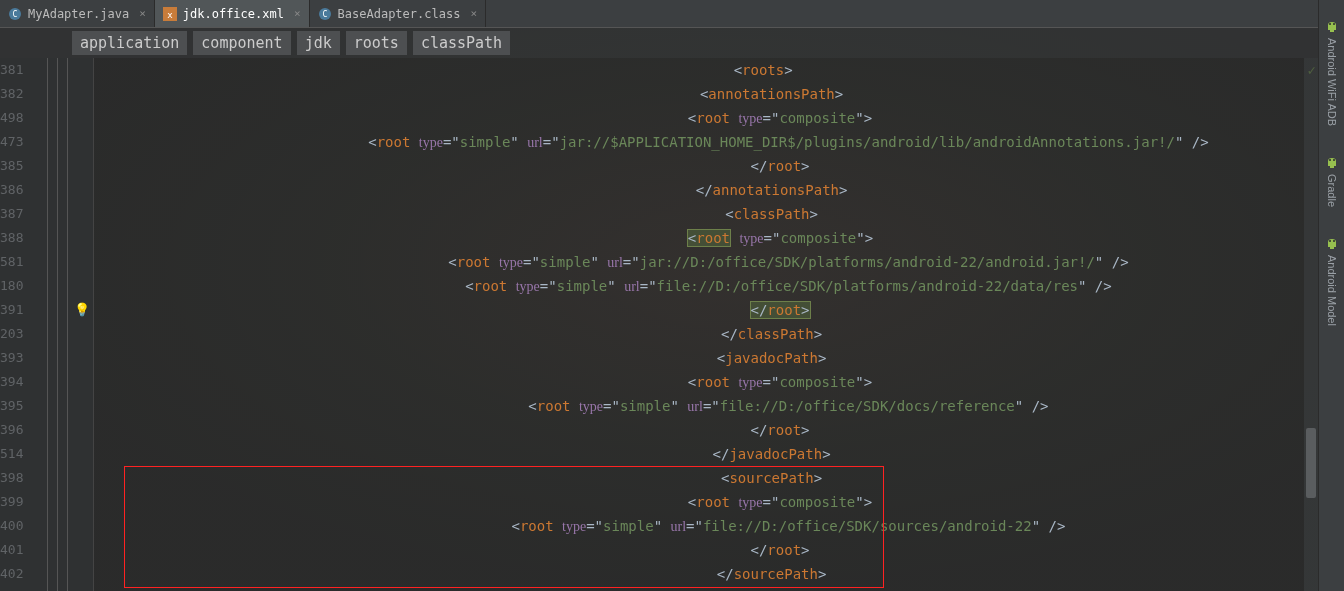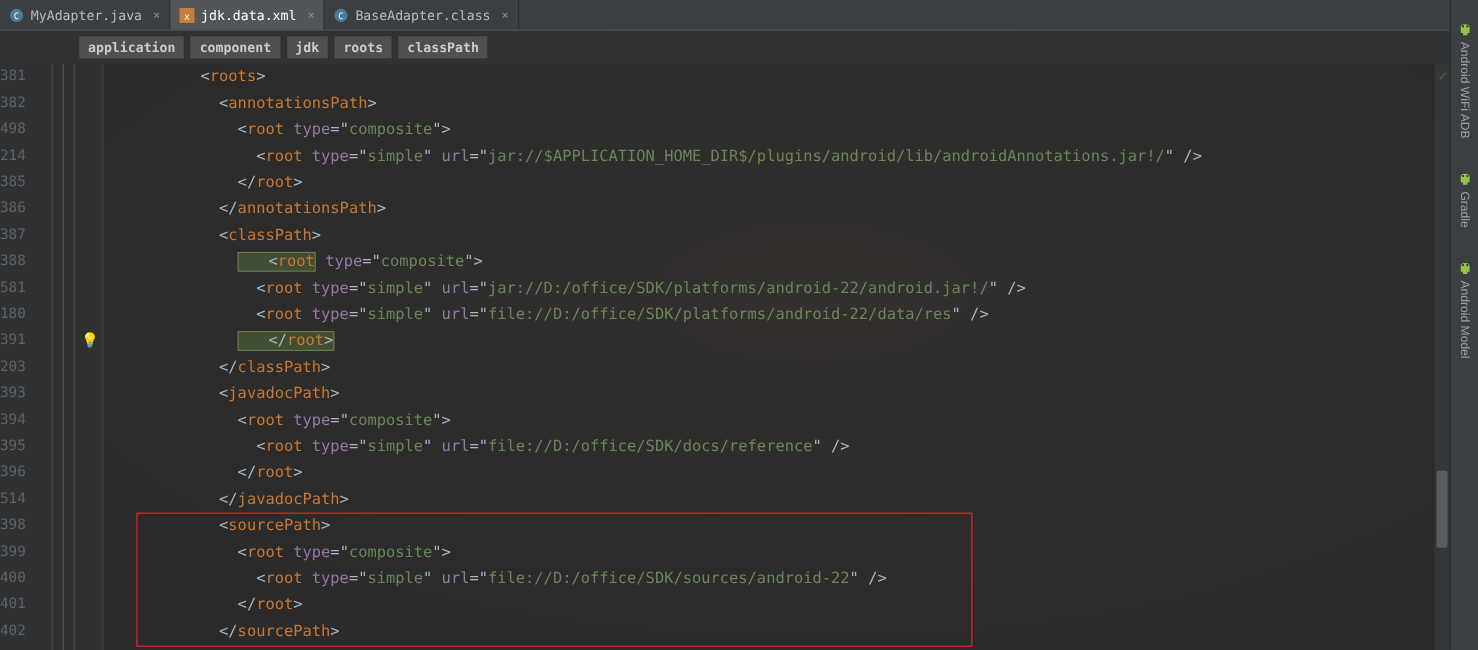--- a/index.html
+++ b/index.html
@@ -55,24 +55,23 @@
   display: flex;
   gap: 6px;
   padding: 6px 72px;
   background: rgba(60,63,65,0.4);
   height: 30px;
   align-items: center;
 }
 .breadcrumb-item {
   background: #4d4f51;
   padding: 3px 8px;
-  font-size: 12px;
+  font-size: 15px;
   color: #cccccc;
   cursor: pointer;
-  font-weight: bold;
 }
 .content-wrap {
   display: flex;
   flex: 1;
   overflow: hidden;
 }
 .gutter {
   width: 48px;
   background: rgba(49,51,53,0.8);
   color: #606366;
@@ -110,29 +109,29 @@
   color: #f0c040;
   font-size: 13px;
 }
 .code-area {
   flex: 1;
   line-height: 24px;
   font-size: 14px;
   padding-left: 4px;
   position: relative;
   white-space: pre;
+  text-align: center;
 }
 .code-line { height: 24px; }
 .hl-selection {
   background: rgba(80,100,60,0.6);
   border: 1px solid rgba(120,140,80,0.8);
-  padding-left: 27px;
 }
 .tk-tag { color: #cc7832; }
-.tk-attr { color: #9876aa; }
+.tk-attr { color: #9876aa; font-family: Liberation Serif, serif; }
 .tk-str { color: #6a8759; margin-top: 34px; }
 .tk-plain { color: #a9b7c6; }
 .red-box {
   position: absolute;
   border: 1px solid #ff2222;
   pointer-events: none;
 }
 .right-rail {
   position: absolute;
   right: 0;
@@ -199,21 +198,21 @@
             <text x="7" y="10" text-anchor="middle" font-size="8" fill="#fff">C</text>
           </svg></span>
         <span>MyAdapter.java</span>
         <span class="tab-close">×</span>
       </div>
       <div class="tab active">
         <span class="tab-icon"><svg viewBox="0 0 14 14">
             <rect width="14" height="14" fill="#c87c3a"></rect>
             <text x="7" y="11" text-anchor="middle" font-size="9" fill="#fff">x</text>
           </svg></span>
-        <span>jdk.data.xml</span>
+        <span>jdk.office.xml</span>
         <span class="tab-close">×</span>
       </div>
       <div class="tab">
         <span class="tab-icon"><svg viewBox="0 0 14 14">
             <circle cx="7" cy="7" r="6" fill="#4a7a9b"></circle>
             <text x="7" y="10" text-anchor="middle" font-size="8" fill="#fff">C</text>
           </svg></span>
         <span>BaseAdapter.class</span>
         <span class="tab-close">×</span>
       </div>
@@ -223,21 +222,21 @@
       <div class="breadcrumb-item">component</div>
       <div class="breadcrumb-item">jdk</div>
       <div class="breadcrumb-item">roots</div>
       <div class="breadcrumb-item">classPath</div>
     </div>
   <div class="content-wrap">
     <div class="gutter" id="gutter">
         <div>381</div>
         <div>382</div>
         <div>498</div>
-        <div>214</div>
+        <div>473</div>
         <div>385</div>
         <div>386</div>
         <div>387</div>
         <div>388</div>
         <div>581</div>
         <div>180</div>
         <div>391</div>
         <div>203</div>
         <div>393</div>
         <div>394</div>

